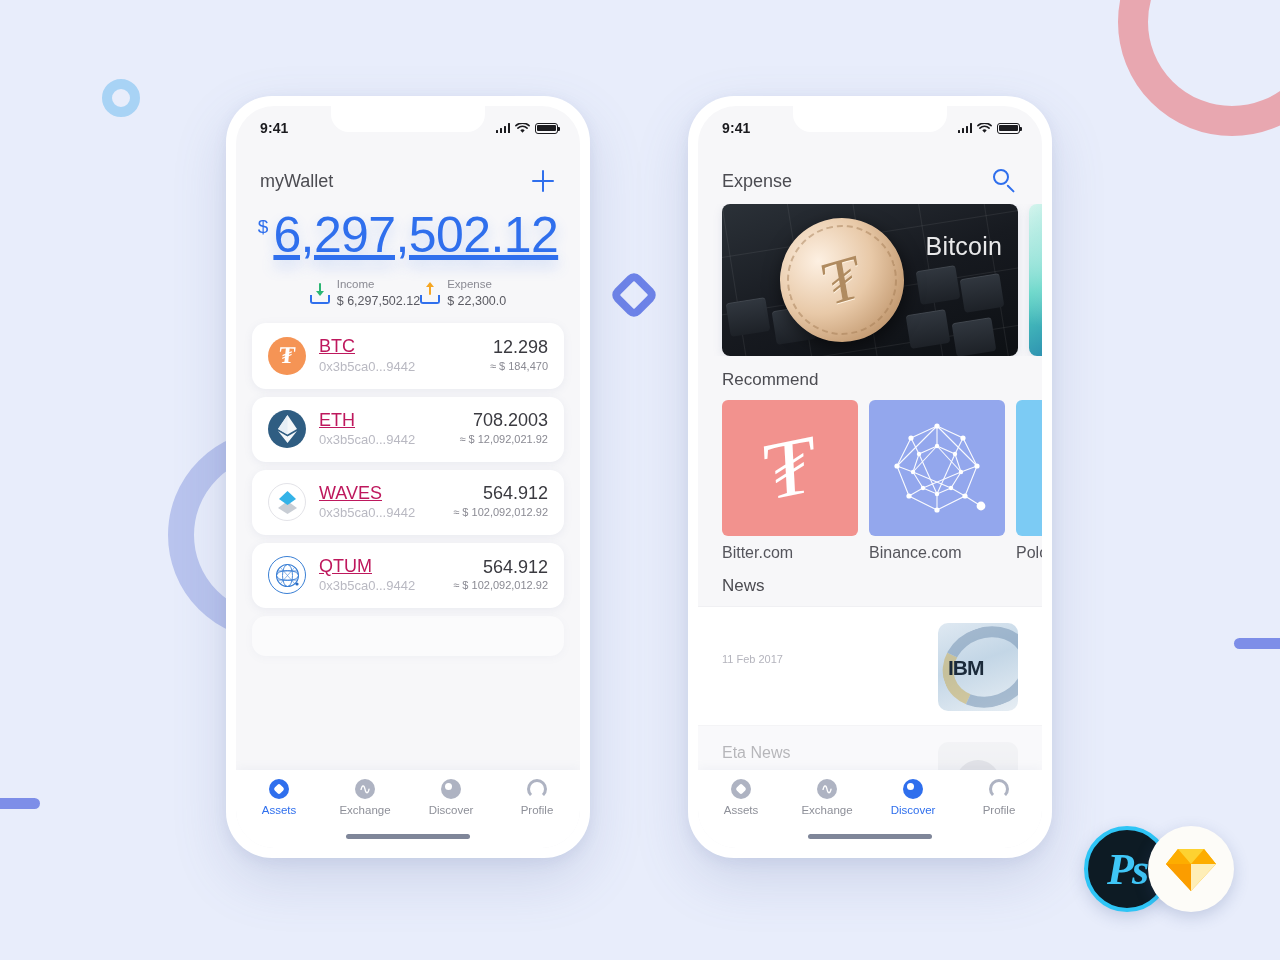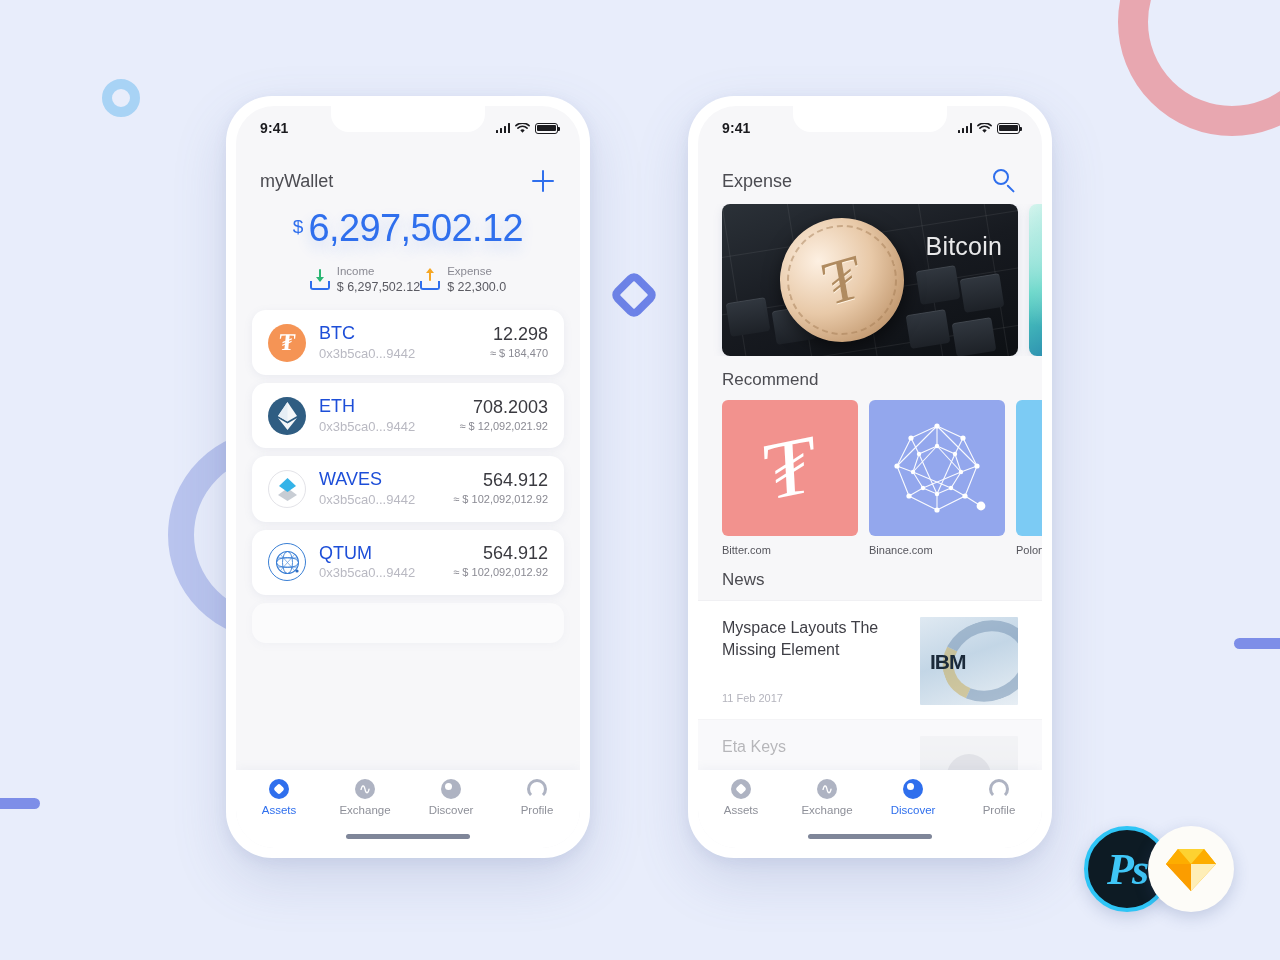--- a/index.html
+++ b/index.html
@@ -139,22 +139,23 @@
     transform-origin: left center;
   }
 
   
   .balance-wrap { text-align:center; padding: 6px 0 0; }
   .balance-row {
     display:flex; align-items:flex-start; justify-content:center; gap:5px;
   }
   .bal-currency { font-size: 19px; color:#2f6fed; margin-top: 8px; }
   .bal-amount {
-    font-size: 38px; color:#2f6fed; letter-spacing:-.6px; line-height: 1.1;
+    font-size: 50px; color:#2f6fed; letter-spacing:-.6px; line-height: 1.1;
     text-shadow: 0 7px 14px rgba(47,111,237,.22);
+    text-decoration: underline;
   }
   .io-row {
     display:flex; justify-content:center; margin-top: 14px;
   }
   .io-item { display:flex; align-items:center; gap:7px; }
   .io-icon { width:20px; height:21px; position:relative; }
   .io-tray {
     position:absolute; bottom:0; left:0; width:20px; height:9px;
     border:2px solid #2f6fed; border-top:none;
     border-bottom-left-radius:3px; border-bottom-right-radius:3px;
@@ -187,21 +188,21 @@
     width: 38px; height: 38px; border-radius:50%;
     flex: 0 0 38px; display:flex; align-items:center; justify-content:center;
     position:relative; overflow:hidden;
   }
   .ico-btc { background:#f59455; color:#fff; font-size:24px; font-weight:bold; }
   .ico-btc span { font-family:"Liberation Serif", serif; transform: skewX(-6deg); }
   .ico-eth { background:#2f5d82; }
   .ico-waves { background:#fff; border:1.5px solid #e3e3e8; }
   .ico-qtum { background:#fff; border:1.5px solid #3a7fd5; }
   .coin-main { flex: 1 1 auto; min-width:0; }
-  .coin-sym { font-size:18px; color:#1d4ed8; line-height:1.2; }
+  .coin-sym { font-size:18px; color:#be185d; line-height:1.2;text-decoration:underline; }
   .coin-addr { font-size:13px; color:#b9b9c2; line-height:1.35; }
   .coin-right { text-align:right; flex:0 0 auto; }
   .coin-amt { font-size:18px; color:#3a3a40; line-height:1.2; }
   .coin-usd { font-size:11px; color:#8a8a93; line-height:1.45; }
 
   
   .tabbar {
     flex: 0 0 78px; background:#fff;
     display:flex; align-items:flex-start; padding-top:9px;
     position:relative; z-index:10;
@@ -312,33 +313,33 @@
     transform: skewX(-9deg) rotate(-12deg); line-height:.9;
   }
   .rec-binance { background:#93a7ed; }
   .rec-polo { background:#7ccbf4; }
   .rec-polo::after {
     content:""; position:absolute; left:50%; top:50%;
     width:16px; height:16px; margin:-8px 0 0 -8px;
     background:#fff; clip-path: polygon(50% 0,100% 50%,50% 100%,0 50%);
     opacity:.85;
   }
-  .rec-label { font-size:11px; color:#55555c; margin-top:8px; }
+  .rec-label { font-size:16px; color:#55555c; margin-top:8px; }
 
   .news-list { padding: 0 0 0 0; }
   .news-item {
     background:#fff; padding: 16px 24px 14px;
     display:flex; gap: 16px; align-items:flex-start;
     border-top: 1px solid #f0f0f3; cursor:pointer;
   }
   .news-text { flex:1 1 auto; min-width:0; }
   .news-title { font-size:16px; color:#3f3f46; line-height:1.4; }
   .news-date { font-size:11px; color:#b4b4bd; margin-top: 30px; }
   .news-thumb {
-    flex:0 0 auto; width:98px; height:88px; border-radius:1px; overflow:hidden;
+    flex:0 0 auto; width:80px; height:88px; border-radius:10px; overflow:hidden;
     position:relative;
     background: linear-gradient(160deg,#dfe9f2 0%,#c3d6e6 45%,#e7eef4 100%);
   }
   .news-thumb .ibm {
     position:absolute; left:10px; top:34px;
     font-size:21px; font-weight:bold; color:#1b2a3a;
     letter-spacing:-1px; line-height:1;
   }
   .news-thumb .rings {
     position:absolute; right:-16px; top:4px;
@@ -657,31 +658,30 @@
           <div class="rec-thumb rec-polo"></div>
           <div class="rec-label">Polonie</div>
         </div>
       </div>
 
       <div class="section-head">News</div>
 
       <div class="news-list">
         <div class="news-item">
           <div class="news-text">
-            <div class="news-title">Myspace Layouts The Missing Element</div>
             <div class="news-date">11 Feb 2017</div>
           </div>
           <div class="news-thumb">
             <span class="rings"></span>
               <span class="ibm">IBM</span>
           </div>
         </div>
         <div class="news-item faded">
           <div class="news-text">
-            <div class="news-title">Eta Keys</div>
+            <div class="news-title">Eta News</div>
           </div>
           <div class="news-thumb avatar"></div>
         </div>
       </div>
     </div>
 
     <div class="tabbar">
       <div class="tab">
         <div class="tab-icon ic-assets"></div>
         <div class="tab-label">Assets</div>

